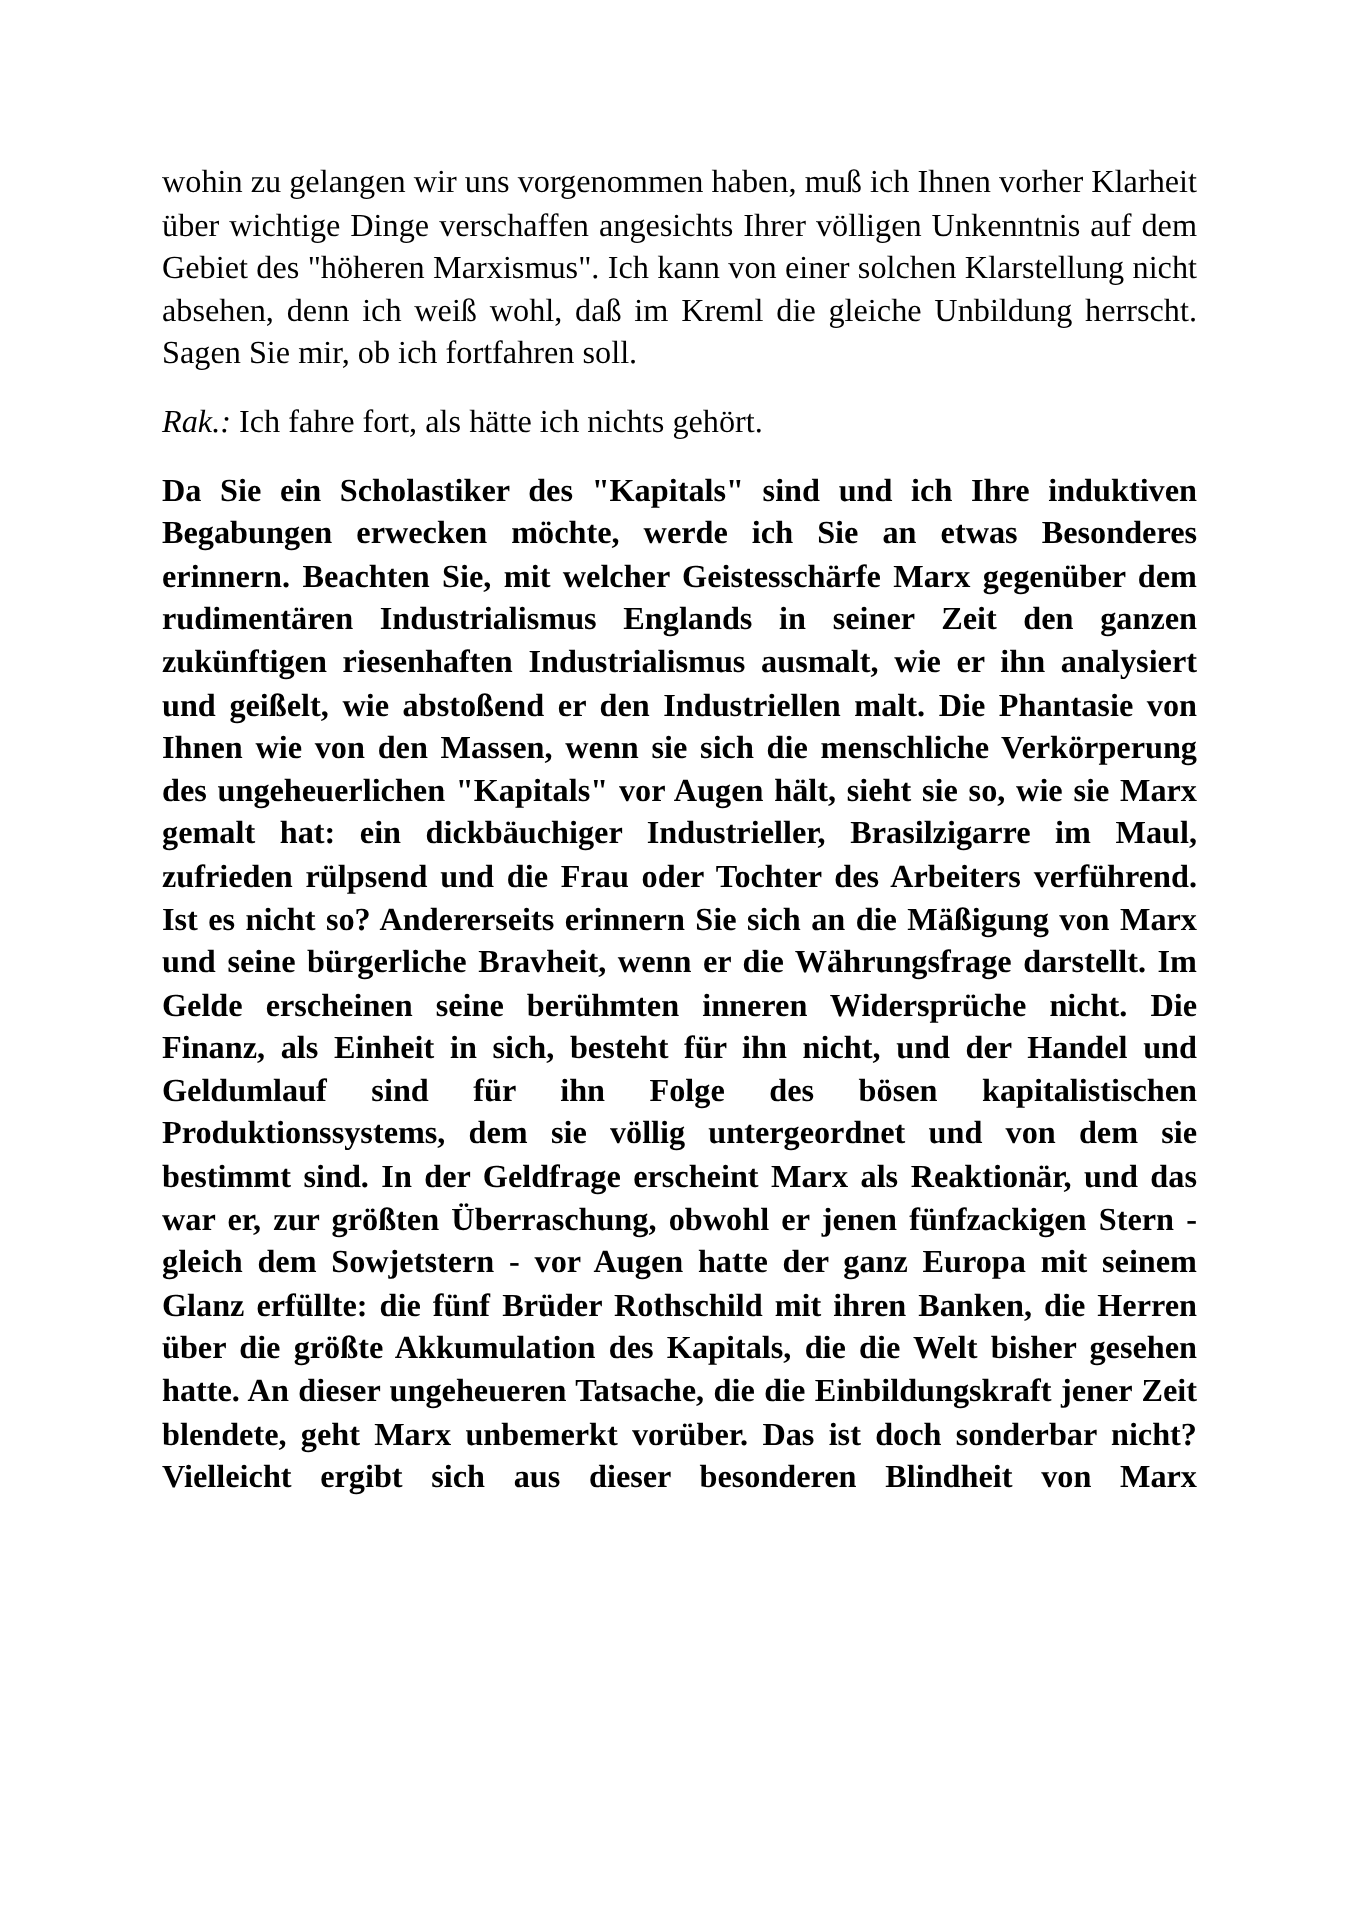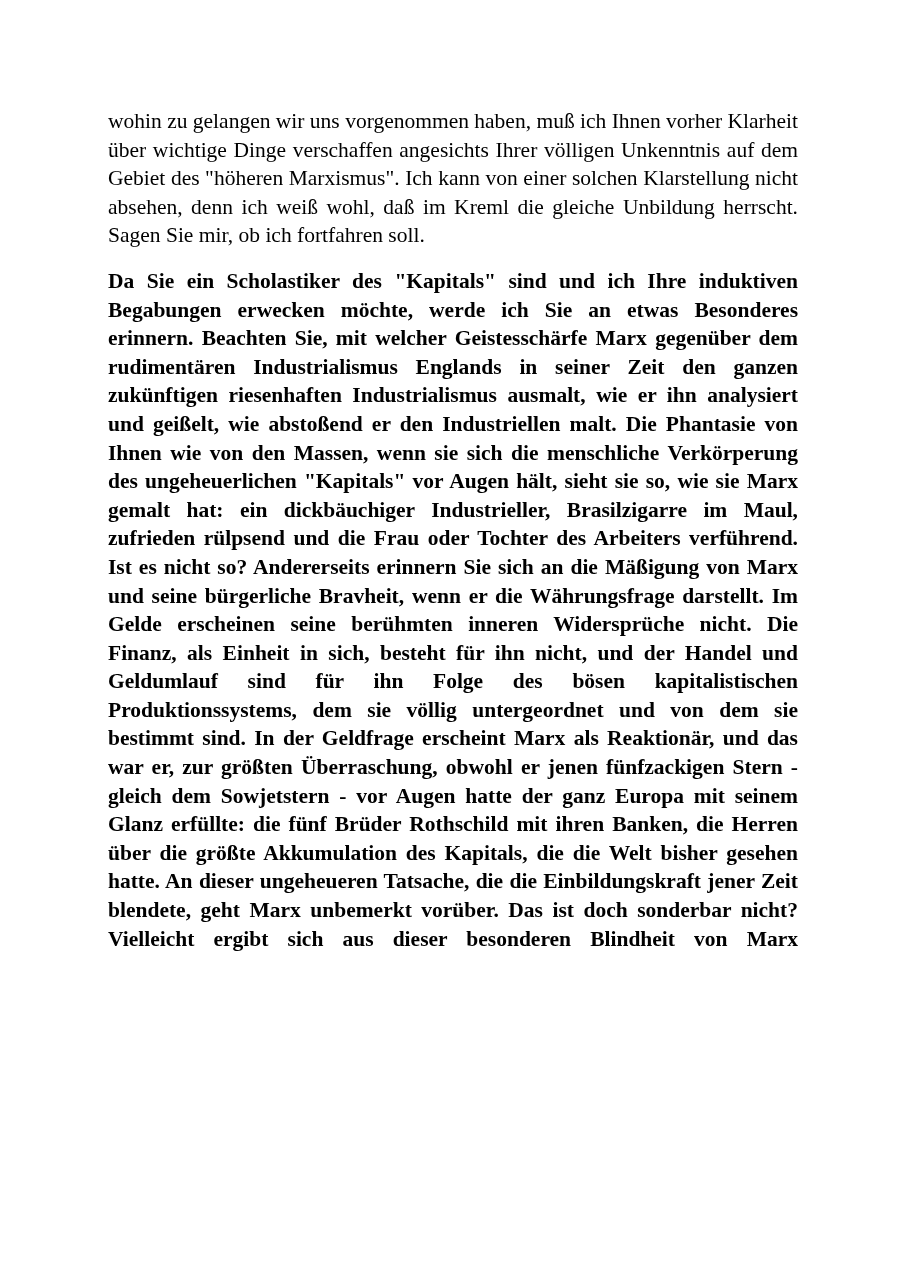--- a/index.html
+++ b/index.html
@@ -57,19 +57,22 @@
 <body>
 
 <div class="page">
   <div class="text-block">
 
     <p class="para">
       <span>wohin zu gelangen wir uns vorgenommen haben, muß ich Ihnen vorher Klarheit über wichtige Dinge verschaffen angesichts Ihrer völligen Unkenntnis auf dem Gebiet des "höheren Marxismus". Ich kann von einer solchen Klarstellung nicht absehen, denn ich weiß wohl, daß im Kreml die gleiche Unbildung herrscht. Sagen Sie mir, ob ich fortfahren soll.</span>
     </p>
 
 
+    <p class="para">
+      <span class="speaker">Rak.:</span><span> Ich fahre fort, als hätte ich nichts gehört.</span>
+    </p>
 
     <p class="para full-justify">
       <span>Da Sie ein Scholastiker des "Kapitals" sind und ich Ihre induktiven Begabungen erwecken möchte, werde ich Sie an etwas Besonderes erinnern. Beachten Sie, mit welcher Geistesschärfe Marx gegenüber dem rudimentären Industrialismus Englands in seiner Zeit den ganzen zukünftigen riesenhaften Industrialismus ausmalt, wie er ihn analysiert und geißelt, wie abstoßend er den Industriellen malt. Die Phantasie von Ihnen wie von den Massen, wenn sie sich die menschliche Verkörperung des ungeheuerlichen "Kapitals" vor Augen hält, sieht sie so, wie sie Marx gemalt hat: ein dickbäuchiger Industrieller, Brasilzigarre im Maul, zufrieden rülpsend und die Frau oder Tochter des Arbeiters verführend. Ist es nicht so? Andererseits erinnern Sie sich an die Mäßigung von Marx und seine bürgerliche Bravheit, wenn er die Währungsfrage darstellt. Im Gelde erscheinen seine berühmten inneren Widersprüche nicht. Die Finanz, als Einheit in sich, besteht für ihn nicht, und der Handel und Geldumlauf sind für ihn Folge des bösen kapitalistischen Produktionssystems, dem sie völlig untergeordnet und von dem sie bestimmt sind. In der Geldfrage erscheint Marx als Reaktionär, und das war er, zur größten Überraschung, obwohl er jenen fünfzackigen Stern - gleich dem Sowjetstern - vor Augen hatte der ganz Europa mit seinem Glanz erfüllte: die fünf Brüder Rothschild mit ihren Banken, die Herren über die größte Akkumulation des Kapitals, die die Welt bisher gesehen hatte. An dieser ungeheueren Tatsache, die die Einbildungskraft jener Zeit blendete, geht Marx unbemerkt vorüber. Das ist doch sonderbar nicht? Vielleicht ergibt sich aus dieser besonderen Blindheit von Marx</span>
     </p>
 
   </div>
 </div>
 
 </body></html>

